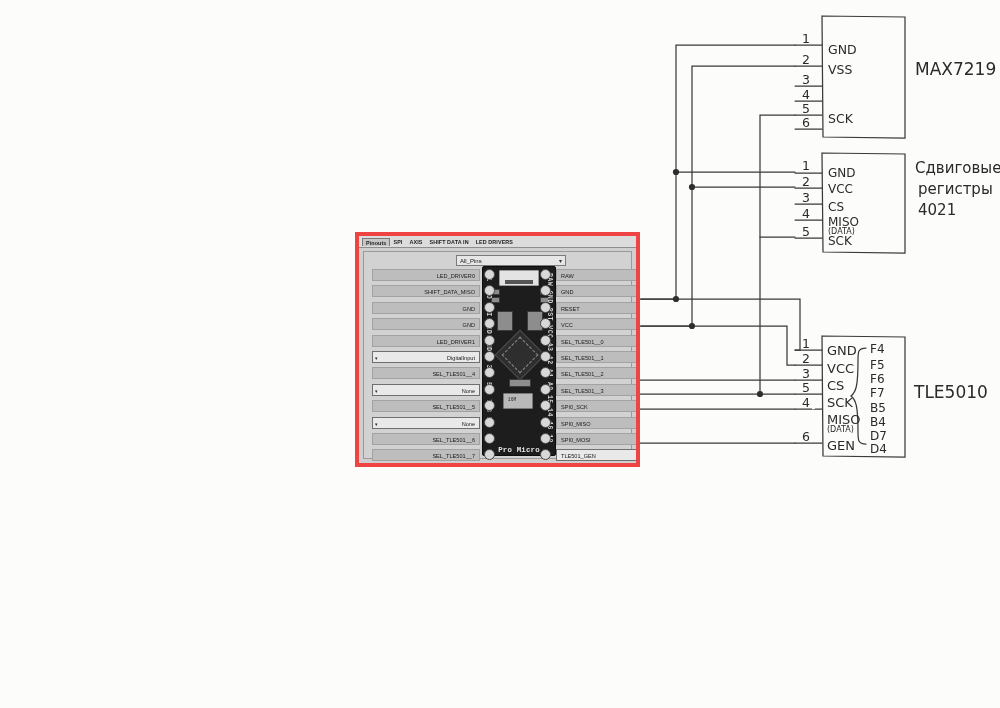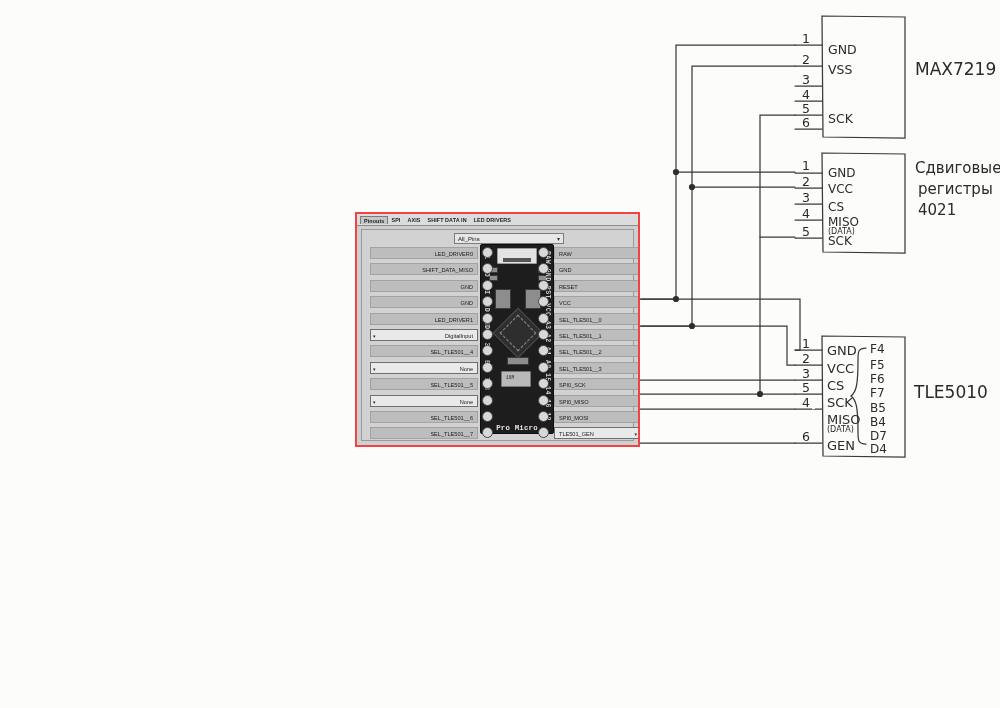--- a/index.html
+++ b/index.html
@@ -9,23 +9,23 @@
     background:#fdfdfc;
     font-family:"Liberation Sans", sans-serif;
     overflow:hidden;
     position:relative;
   }
   #sheet{position:absolute;inset:0;width:1000px;height:708px;}
   #paper{position:absolute;inset:0;background:#fcfcfb;}
 
   
   #promicro-panel{
-    position:absolute;left:355px;top:212px;width:285px;height:235px;
+    position:absolute;left:355px;top:232px;width:285px;height:235px;
     background:#cfcfcf;
-    border:2px solid #ef4444;
+    border:4px solid #ef4444;
     box-sizing:border-box;
     overflow:hidden;
     font-family:"Liberation Sans", sans-serif;
   }
   #panel-tabs{
     position:absolute;left:0;top:0;width:100%;height:12px;
     background:#dcdcdc;border-bottom:1px solid #8d8d8d;
     display:flex;align-items:center;box-sizing:border-box;padding-left:3px;
   }
   .ptab{

